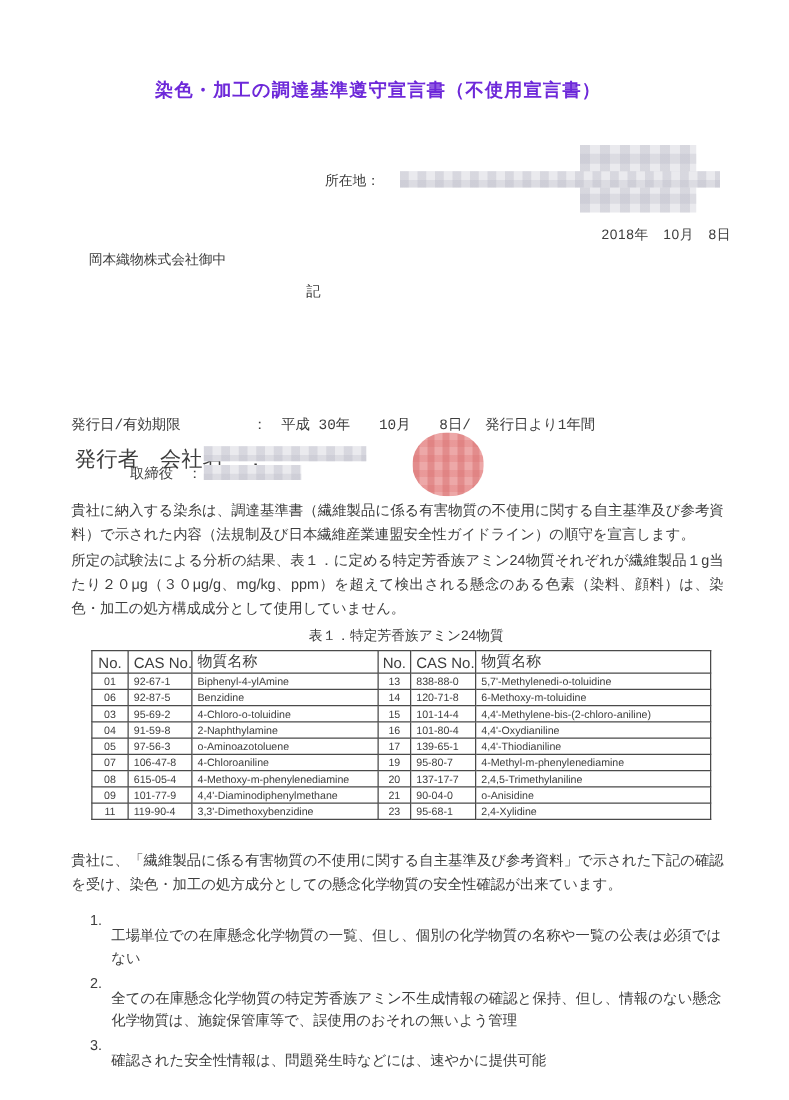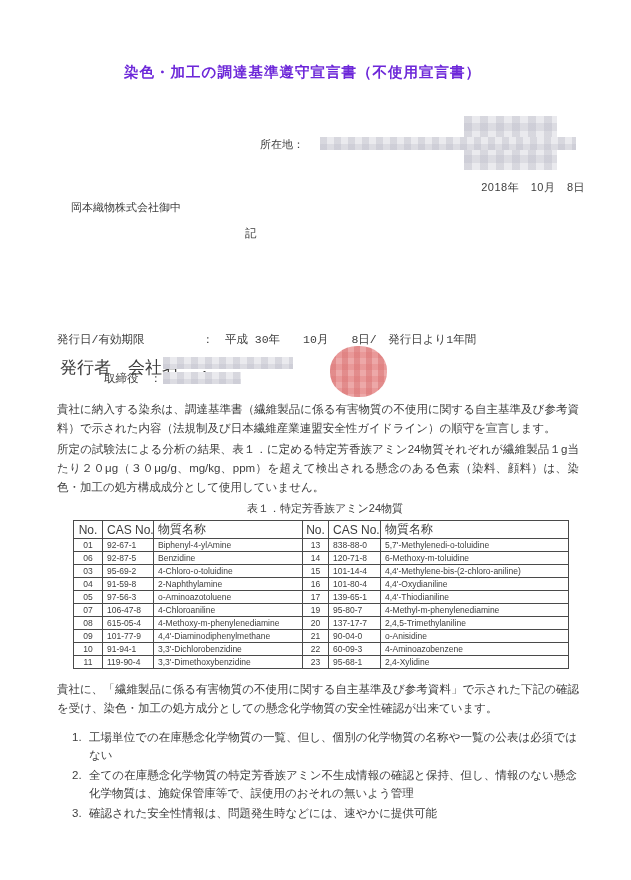--- a/index.html
+++ b/index.html
@@ -27,21 +27,21 @@
   .issue-line{top:332px;left:57px;font-size:11.5px;font-family:Liberation Mono, monospace;}
   .issuer-row1{top:356px;left:60px;font-size:17px;}
   .issuer-row2{top:371px;left:104px;font-size:11.5px;text-align:center;}
   .para2{top:400px;}
   .para3{top:440px;}
   .table-title{top:501px;left:247px;font-size:11px;}
   .para4{top:680px;}
   .decl-list{top:729px;left:72px;width:505px;margin:0;padding:0;list-style:none;font-size:11.5px;line-height:17.5px;}
   .decl-list li{display:flex;margin:0 0 3px 0;}
   .decl-list .num{width:17px;flex:0 0 17px;}
-  .decl-list .itxt{flex:1;text-align:justify;}
+  .decl-list .itxt{flex:1;text-align:justify;margin-top:12px;}
 
   
   .mosaic{
     background-color:#eaeaee;
     background-image:
       linear-gradient(90deg, rgba(185,185,198,.38) 50%, transparent 50%),
       linear-gradient(rgba(200,200,210,.42) 50%, transparent 50%);
     background-size:14px 14px,14px 14px;
     background-position:0 0,7px 7px;
   }
@@ -184,28 +184,20 @@
     </tr>
     <tr>
       <td class="c-no">09</td>
       <td>101-77-9</td>
       <td>4,4'-Diaminodiphenylmethane</td>
       <td class="c-no">21</td>
       <td>90-04-0</td>
       <td>o-Anisidine</td>
     </tr>
     <tr>
-      <td class="c-no">10</td>
-      <td>91-94-1</td>
-      <td>3,3'-Dichlorobenzidine</td>
-      <td class="c-no">22</td>
-      <td>60-09-3</td>
-      <td>4-Aminoazobenzene</td>
-    </tr>
-    <tr>
       <td class="c-no">11</td>
       <td>119-90-4</td>
       <td>3,3'-Dimethoxybenzidine</td>
       <td class="c-no">23</td>
       <td>95-68-1</td>
       <td>2,4-Xylidine</td>
     </tr>
   </tbody>
     </table>
 

